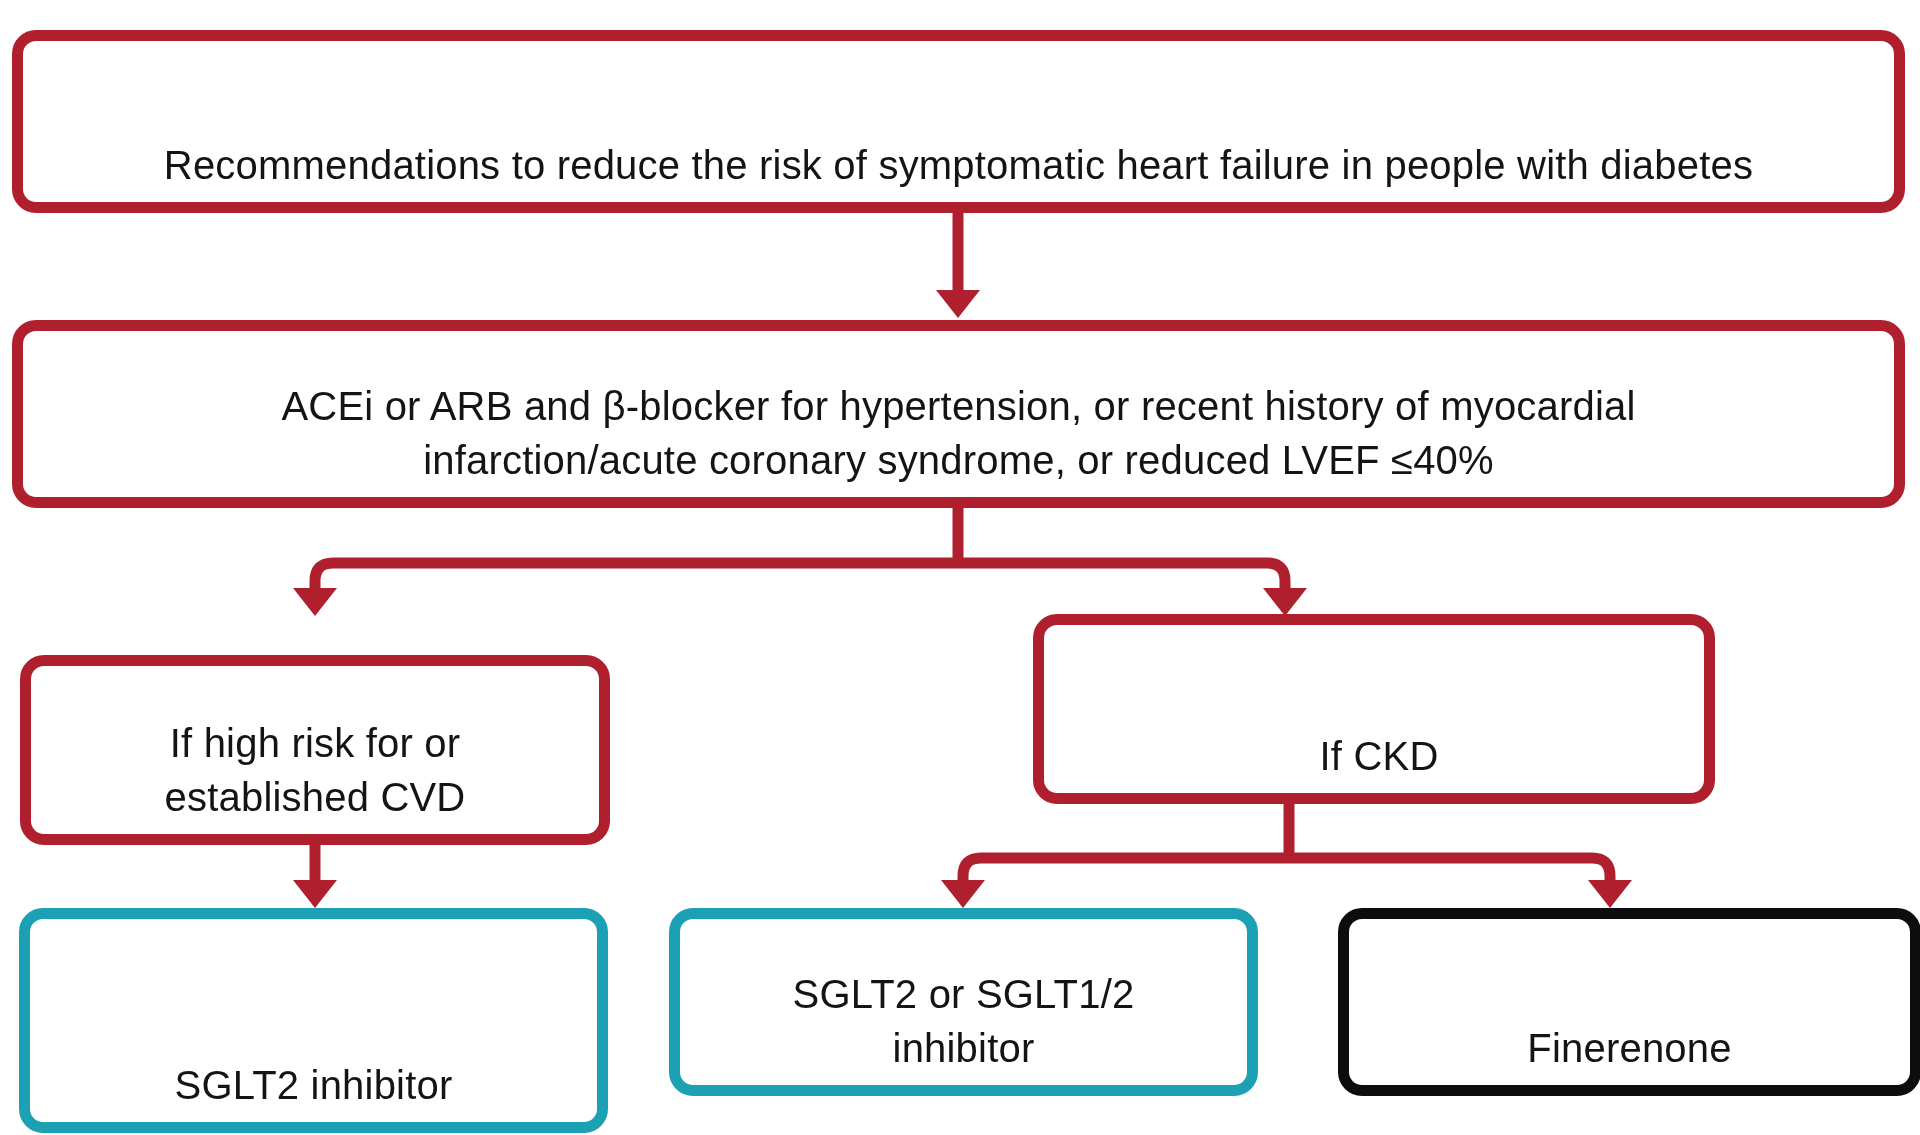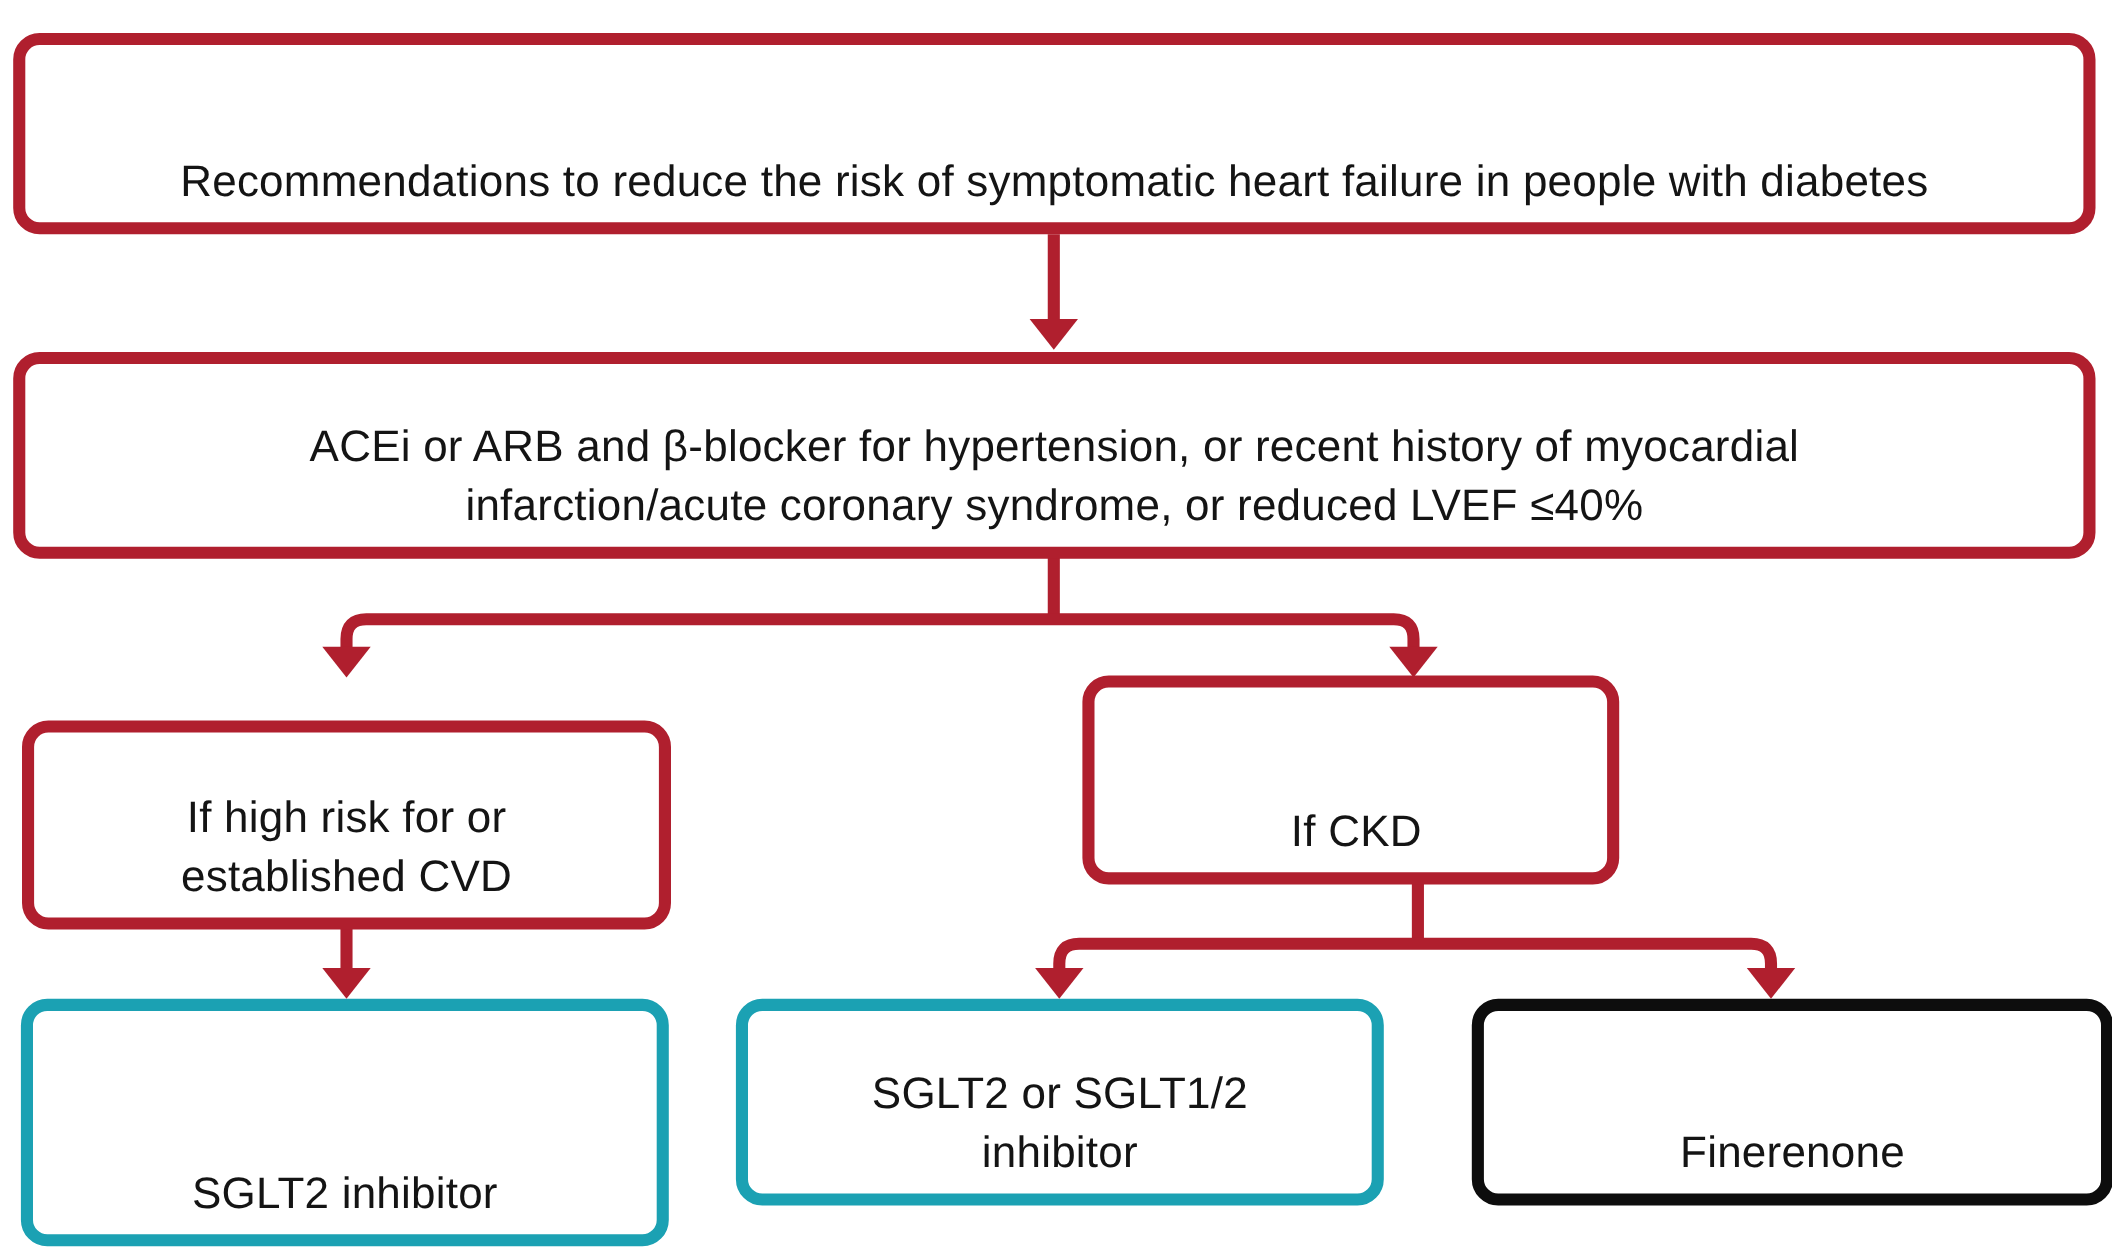--- a/index.html
+++ b/index.html
@@ -42,21 +42,21 @@
     color: var(--text, #141414);
     letter-spacing: 0.2px;
   }
   .border-red   { border: 11px solid var(--red, #B01F2E); }
   .border-teal  { border: 11px solid var(--teal, #1BA1B3); }
   .border-black { border: 11px solid var(--black, #0D0D0D); }
 
   .node-root       { left: 12px;   top: 30px;  width: 1893px; height: 183px; }
   .node-therapy    { left: 12px;   top: 320px; width: 1893px; height: 188px; }
   .node-cvd        { left: 20px;   top: 614px; width: 590px;  height: 190px; margin-top: 41px; }
-  .node-ckd        { left: 984px;  top: 614px; width: 488px;  height: 190px; padding-left: 40px; }
+  .node-ckd        { left: 1033px;  top: 614px; width: 682px;  height: 190px; padding-left: 40px; }
   .node-sglt2      { left: 19px;   top: 908px; width: 589px;  height: 225px; }
   .node-sglt12     { left: 669px;  top: 908px; width: 589px;  height: 188px; }
   .node-finerenone { left: 1338px; top: 908px; width: 583px;  height: 188px; }
 
   .connector-stroke {
     fill: none;
     stroke: var(--red, #B01F2E);
     stroke-width: 11;
   }
   .arrowhead {

